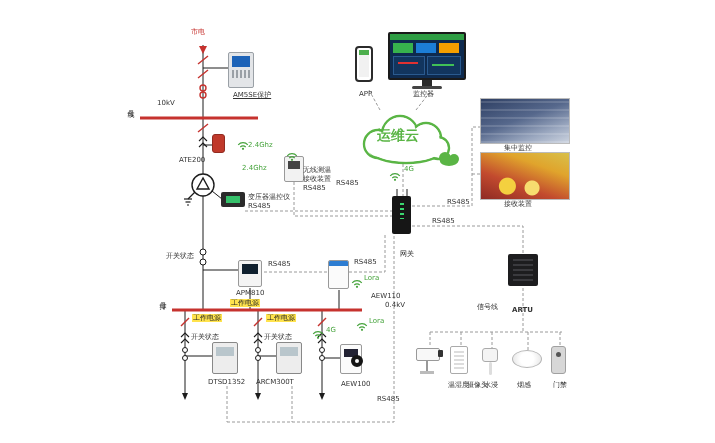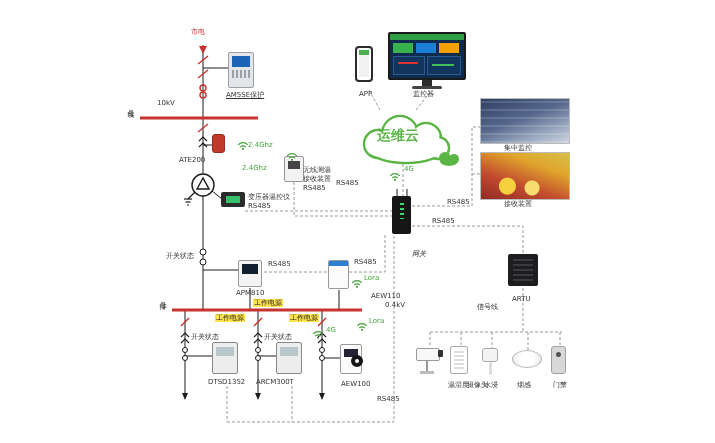--- a/index.html
+++ b/index.html
@@ -4,21 +4,21 @@
 <style>
   html,body{margin:0;padding:0;background:#fff;}
   .canvas{
     position:relative;width:715px;height:443px;background:#ffffff;
     font-family:"DejaVu Sans",sans-serif;overflow:hidden;
   }
   svg.wires{position:absolute;left:0;top:0;}
   .lbl{position:absolute;font-size:7px;line-height:1.2;color:#333;white-space:nowrap;}
   .lbl.red{color:#c6322e;}
   .lbl.green{color:#45a33b;}
-  .lbl.hl{background:#ffe34d;padding:0 1px;color:#222;margin-left:23px;}
+  .lbl.hl{background:#ffe34d;padding:0 1px;color:#222;}
   .lbl.vert{writing-mode:vertical-rl;letter-spacing:1px;}
   .cloudlabel{position:absolute;font-size:14px;font-weight:bold;color:#5ab545;}
   .dev{position:absolute;box-sizing:border-box;}
   
   .relay{left:228px;top:52px;width:26px;height:36px;background:#e3e5e8;border:1px solid #9aa0a6;border-radius:2px;}
   .relay .scr{margin:3px auto 0;width:18px;height:11px;background:#1d63b8;}
   .relay .keys{margin:3px auto 0;width:18px;height:8px;background:repeating-linear-gradient(90deg,#9aa0a6 0 2px,transparent 2px 4px);}
   .ate{left:212px;top:134px;width:13px;height:19px;background:#c0392b;border:1px solid #922b21;border-radius:3px;}
   .rxdev{left:284px;top:156px;width:20px;height:26px;background:#f2f2f2;border:1px solid #999;border-radius:2px;}
   .rxdev .scr{margin:4px auto 0;width:12px;height:8px;background:#444;}
@@ -301,44 +301,44 @@
         <g stroke="#45a33b" stroke-width="1.1" fill="none">
           <path d="M1.2,4.8 A6.4,6.4 0 0,1 10.8,4.8"></path>
           <path d="M3.3,7 A3.8,3.8 0 0,1 8.7,7"></path>
         </g>
         <circle cx="6" cy="8.8" r="1.1" fill="#45a33b"></circle>
       </svg></span>
 
   <div class="lbl red" style="left:191px;top:28px;">市电</div>
   <div class="lbl" style="left:157px;top:99px;">10kV</div>
   <div class="lbl vert" style="left:126px;top:104px;">母线</div>
-  <div class="lbl" style="left:226px;top:91px;text-decoration:underline;">AM5SE保护</div>
+  <div class="lbl" style="left:233px;top:91px;text-decoration:underline;">AM5SE保护</div>
 
   <div class="lbl" style="left:179px;top:156px;">ATE200</div>
   <div class="lbl green" style="left:248px;top:141px;">2.4Ghz</div>
   <div class="lbl green" style="left:242px;top:164px;">2.4Ghz</div>
   <div class="lbl" style="left:303px;top:166px;">无线测温</div>
   <div class="lbl" style="left:303px;top:175px;">接收装置</div>
   <div class="lbl" style="left:303px;top:184px;">RS485</div>
   <div class="lbl" style="left:336px;top:179px;">RS485</div>
 
   <div class="lbl" style="left:248px;top:193px;">变压器温控仪</div>
   <div class="lbl" style="left:248px;top:202px;">RS485</div>
 
-  <div class="lbl" style="left:412px;top:250px;font-style:italic;">网关</div>
+  <div class="lbl" style="left:400px;top:250px;">网关</div>
   <div class="lbl green" style="left:404px;top:165px;">4G</div>
 
   <div class="lbl" style="left:359px;top:90px;">APP</div>
   <div class="lbl" style="left:413px;top:90px;">监控器</div>
 
   <div class="lbl" style="left:447px;top:198px;">RS485</div>
   <div class="lbl" style="left:432px;top:217px;">RS485</div>
   <div class="lbl" style="left:504px;top:144px;">集中监控</div>
   <div class="lbl" style="left:504px;top:200px;">接收装置</div>
-  <div class="lbl" style="left:512px;top:295px;">ARTU</div>
+  <div class="lbl" style="left:512px;top:306px;font-weight:bold;">ARTU</div>
   <div class="lbl" style="left:477px;top:303px;">信号线</div>
 
   <div class="lbl vert" style="left:158px;top:296px;">母排</div>
   <div class="lbl" style="left:385px;top:301px;">0.4kV</div>
   <div class="lbl" style="left:166px;top:252px;">开关状态</div>
   <div class="lbl" style="left:236px;top:289px;">APM810</div>
   <div class="lbl" style="left:268px;top:260px;">RS485</div>
   <div class="lbl hl" style="left:230px;top:299px;">工作电源</div>
   <div class="lbl" style="left:327px;top:292px;margin-left:44px;">AEW110</div>
   <div class="lbl" style="left:354px;top:258px;">RS485</div>

